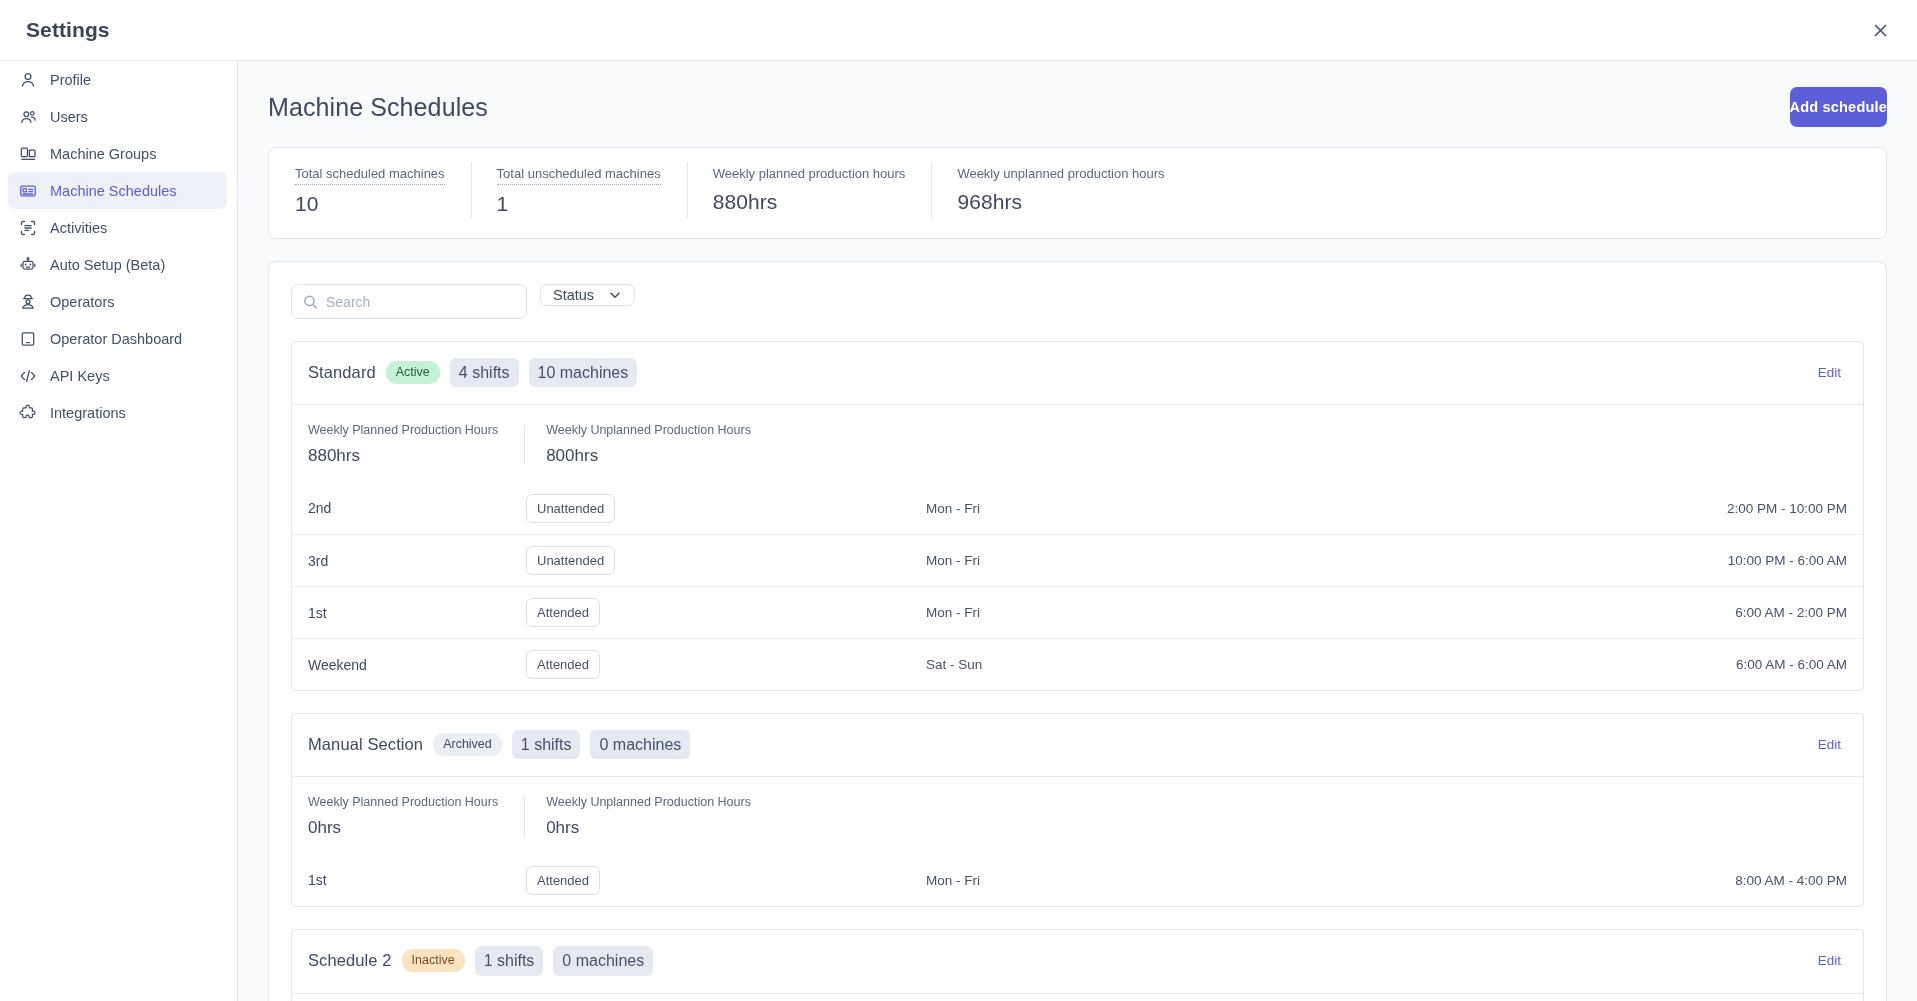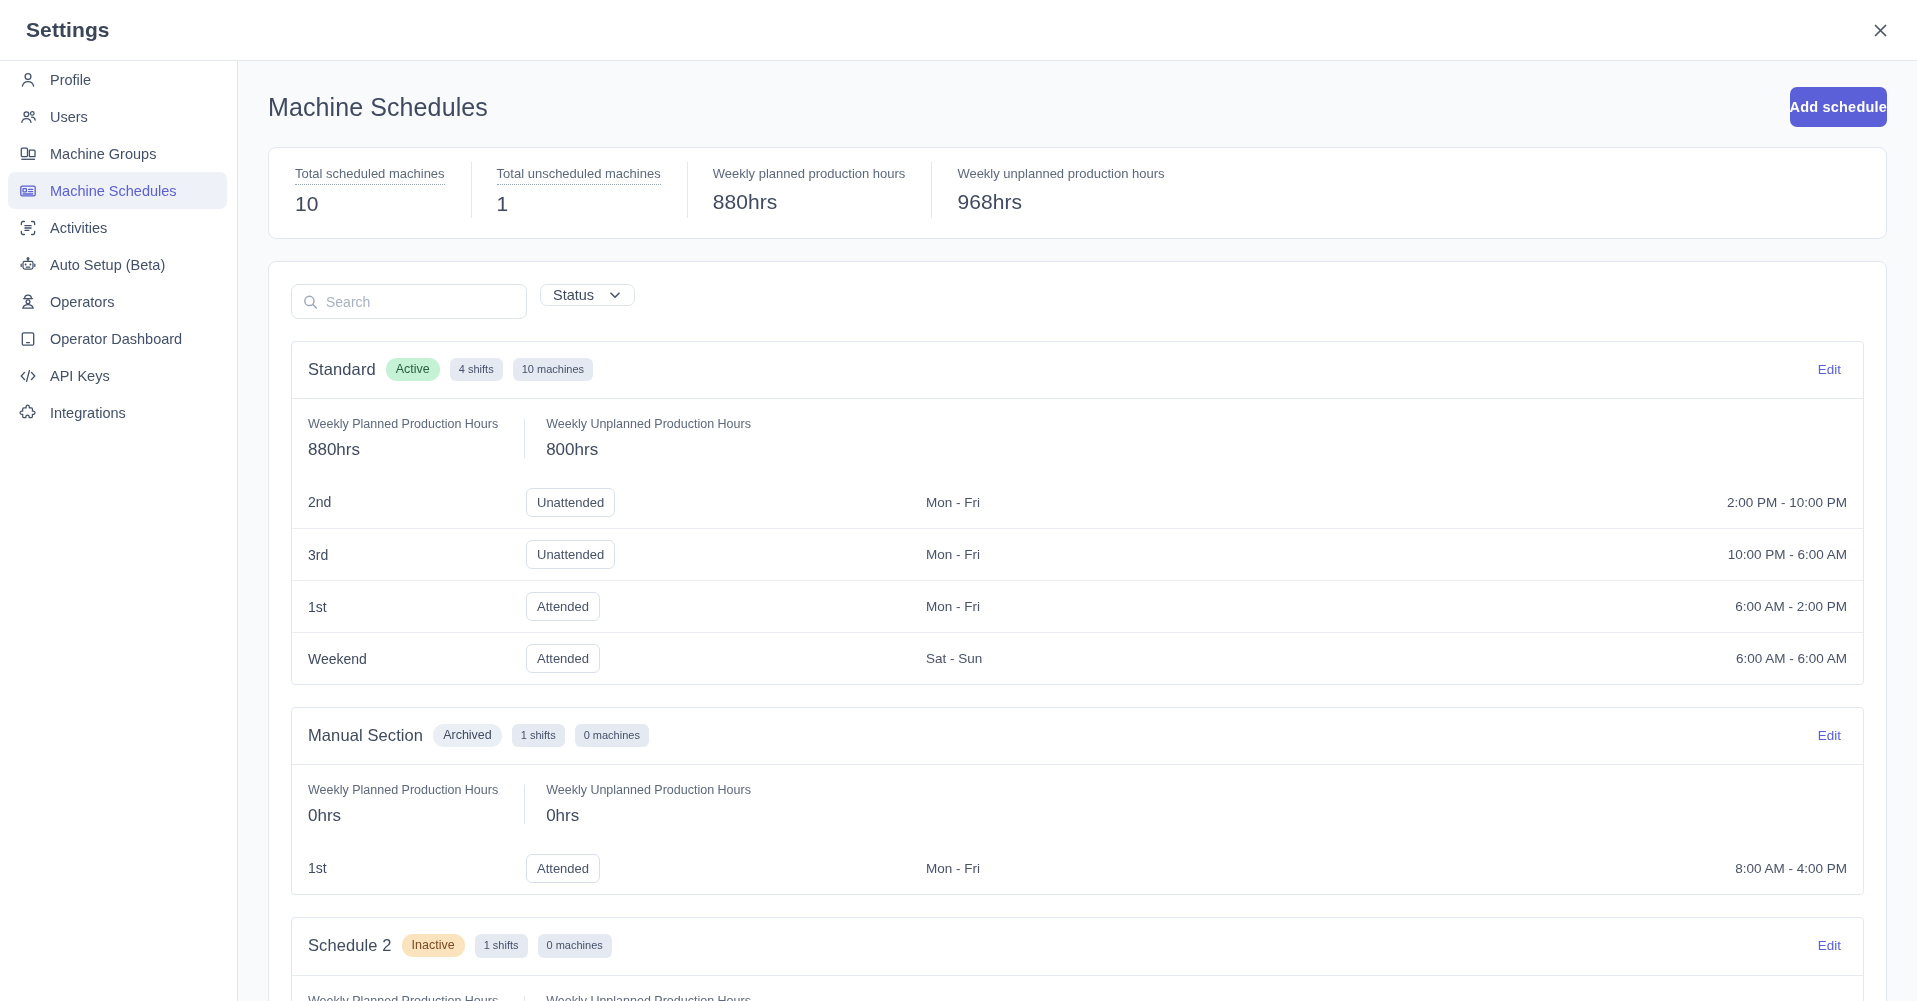--- a/index.html
+++ b/index.html
@@ -134,21 +134,21 @@
     padding: 16px 22px 17px 16px;
     border-bottom: 1px solid #e6ebf2;
   }
   .sched-head-left { display: flex; align-items: center; gap: 10px; }
   .sched-name { font-size: 16.5px; color: #3f4a60; letter-spacing: .1px; }
   .badge { font-size: 12.5px; padding: 4px 10px; border-radius: 11px; line-height: 1.2; white-space: nowrap; }
   .badge.active { background: #c5f2d4; color: #2a5f41; }
   .badge.archived { background: #eaeef5; color: #414c61; }
   .badge.inactive { background: #fbe3bd; color: #7a4a26; }
   .chip {
-    font-size: 11px; padding: 5px 9px; border-radius: 6px;
+    font-size: 16px; padding: 5px 9px; border-radius: 6px;
     background: #e5eaf2; color: #45506a; line-height: 1.2; white-space: nowrap;
   }
   .edit-link { font-size: 13.5px; color: #5b5fd8; cursor: pointer; }
 
   .hours-row { display: flex; padding: 18px 16px 16px 16px; }
   .hours-cell { padding-right: 26px; position: relative; min-width: 200px; }
   .hours-cell + .hours-cell { padding-left: 22px; }
   .hours-cell + .hours-cell::before {
     content: ""; position: absolute; left: 0; top: 2px; bottom: 2px; width: 1px; background: #dfe5ee;
   }

